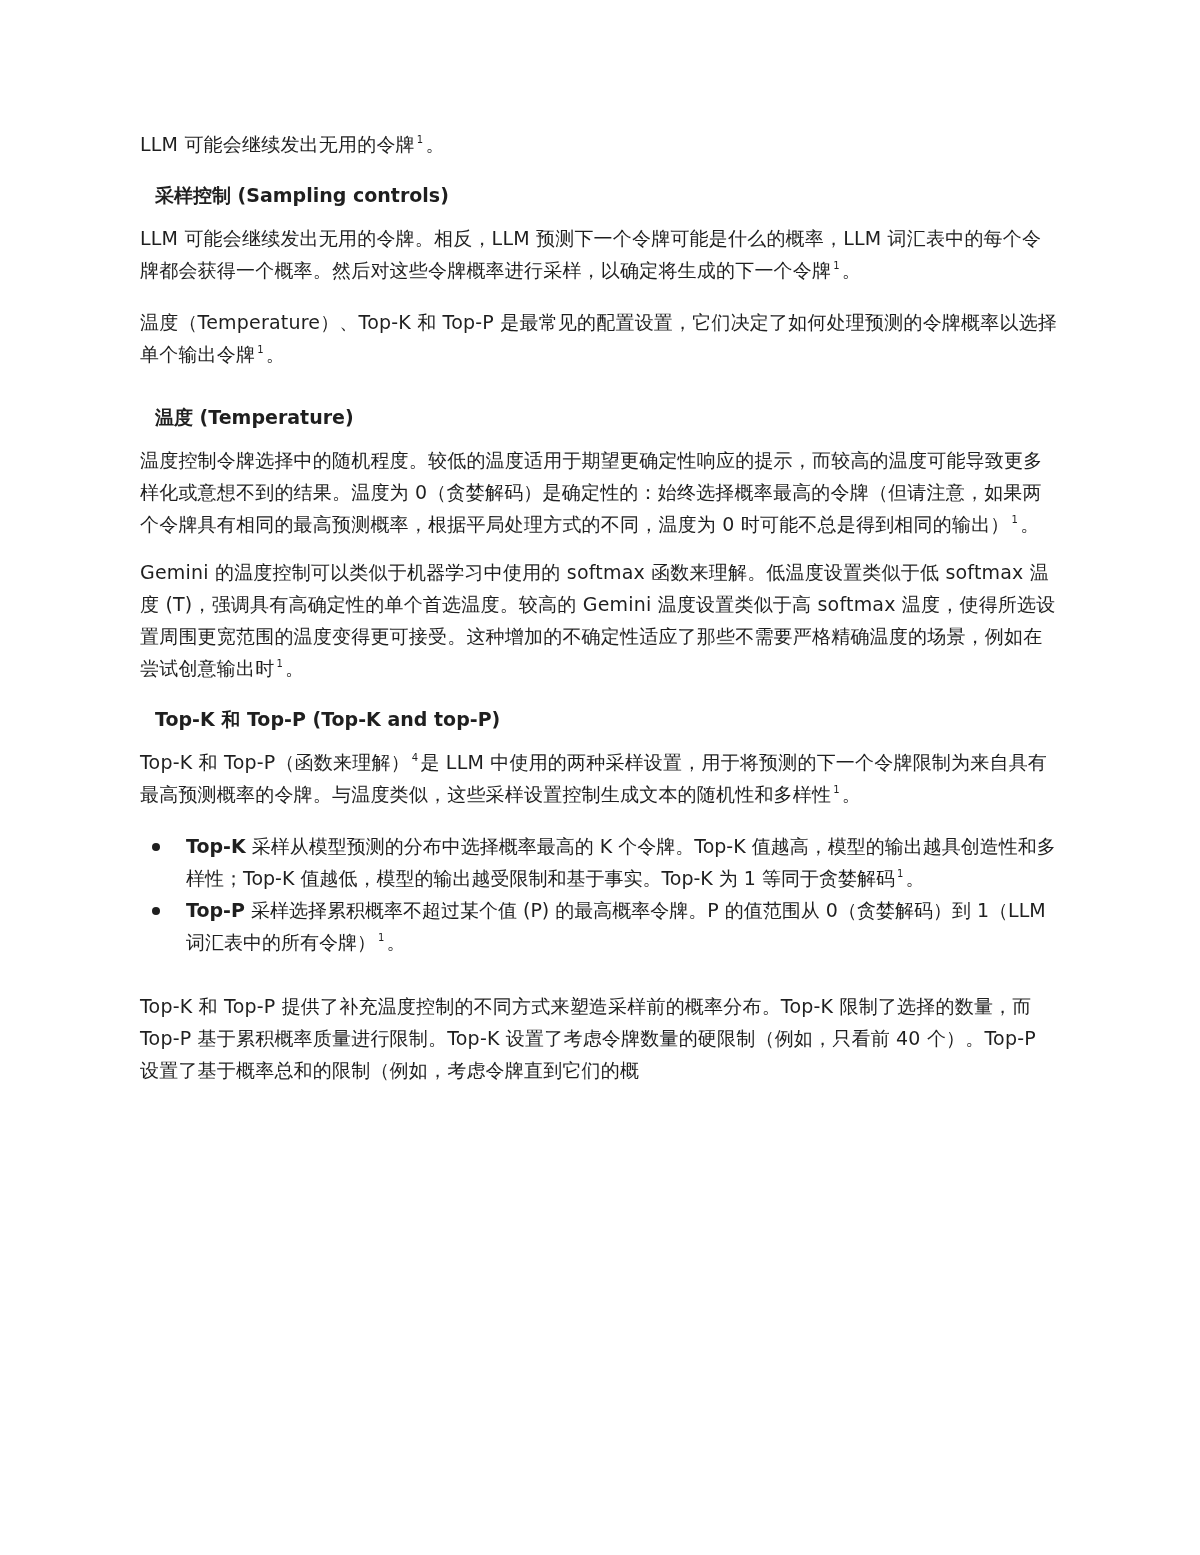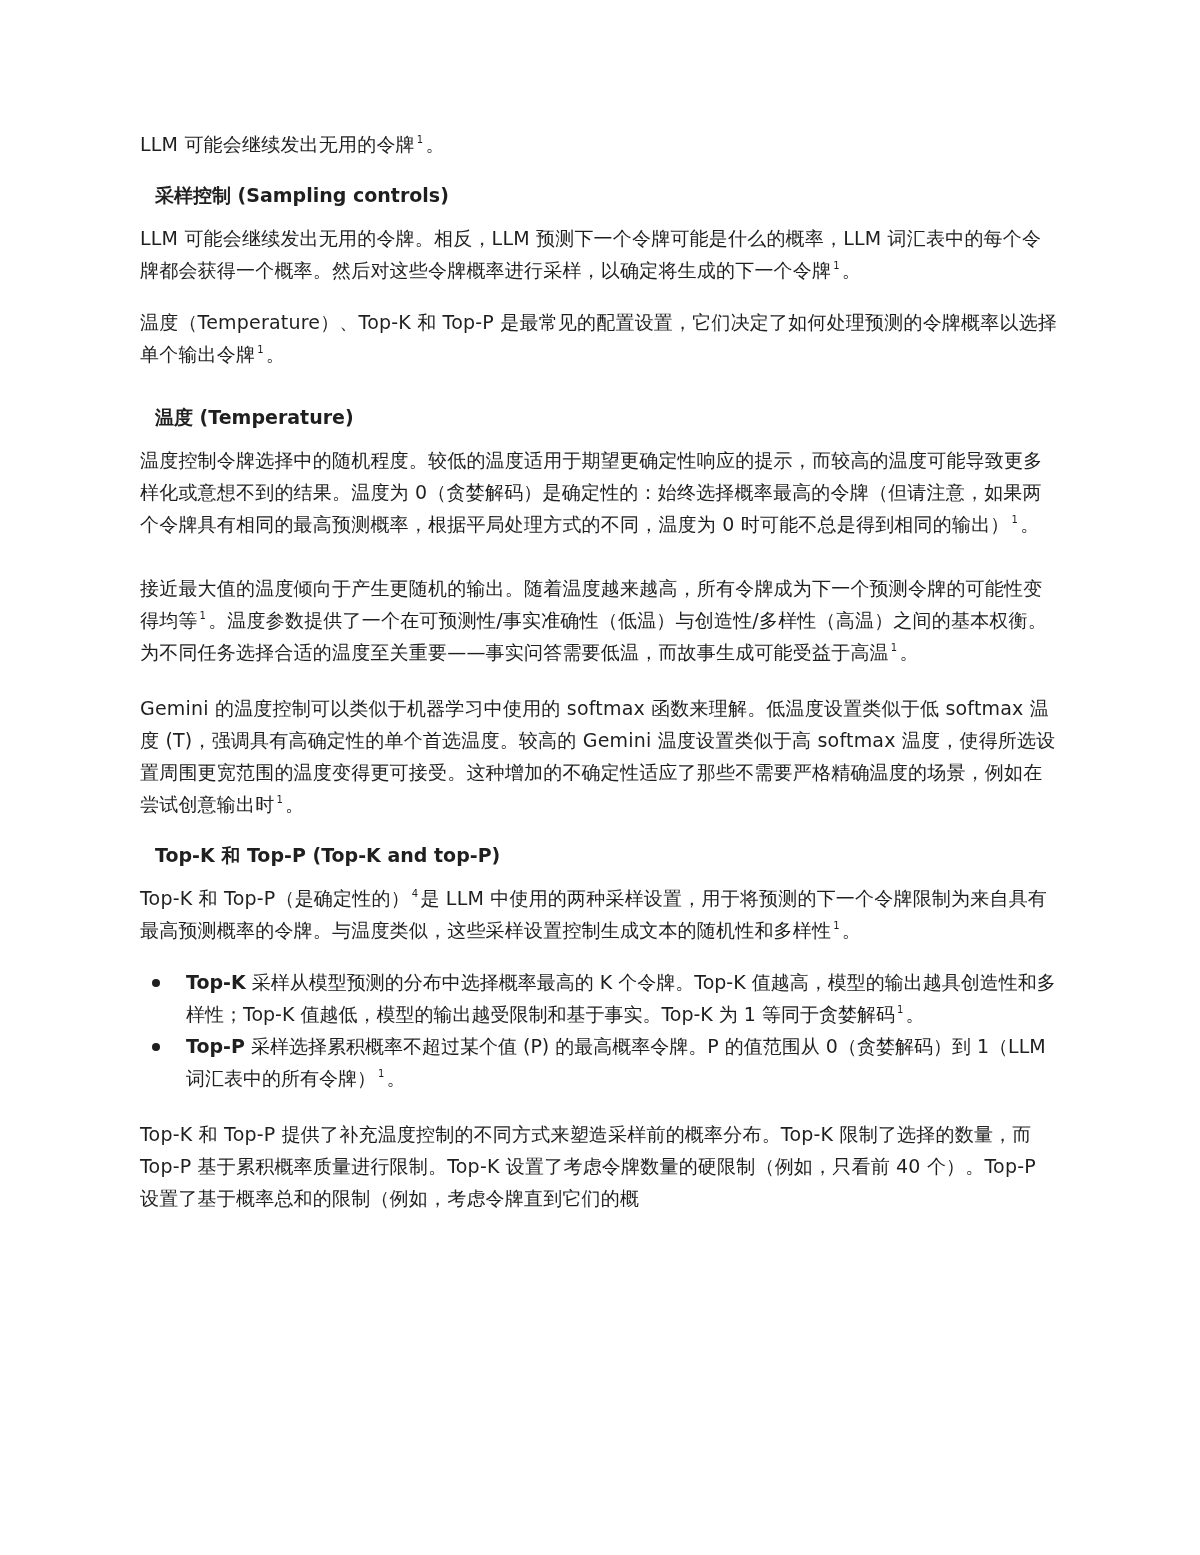--- a/index.html
+++ b/index.html
@@ -33,31 +33,30 @@
   <p class="p"><span>LLM 可能会继续发出无用的令牌</span><sup>1</sup><span>。</span></p>
 
   <h3 class="h">采样控制 (Sampling controls)</h3>
 
   <p class="p"><span>LLM 可能会继续发出无用的令牌。相反，LLM 预测下一个令牌可能是什么的概率，LLM 词汇表中的每个令牌都会获得一个概率。然后对这些令牌概率进行采样，以确定将生成的下一个令牌</span><sup>1</sup><span>。</span></p>
 
   <p class="p" style="margin-bottom:32px"><span>温度（Temperature）、Top-K 和 Top-P 是最常见的配置设置，它们决定了如何处理预测的令牌概率以选择单个输出令牌</span><sup>1</sup><span>。</span></p>
 
   <h3 class="h">温度 (Temperature)</h3>
 
-  <p class="p" style="margin-bottom:32px"><span>温度控制令牌选择中的随机程度。较低的温度适用于期望更确定性响应的提示，而较高的温度可能导致更多样化或意想不到的结果。温度为 0（贪婪解码）是确定性的：始终选择概率最高的令牌（但请注意，如果两个令牌具有相同的最高预测概率，根据平局处理方式的不同，温度为 0 时可能不总是得到相同的输出）</span><sup>1</sup><span>。</span></p>
+  <p class="p" style="margin-bottom:16px"><span>温度控制令牌选择中的随机程度。较低的温度适用于期望更确定性响应的提示，而较高的温度可能导致更多样化或意想不到的结果。温度为 0（贪婪解码）是确定性的：始终选择概率最高的令牌（但请注意，如果两个令牌具有相同的最高预测概率，根据平局处理方式的不同，温度为 0 时可能不总是得到相同的输出）</span><sup>1</sup><span>。</span></p>
 
-  <p class="p" style="margin-bottom:24px"><span>接近最大值的温度倾向于产生更随机的输出。随着温度越来越高，所有令牌成为下一个预测令牌的可能性变得均等</span><sup>1</sup><span>。温度参数提供了一个在可预测性/事实准确性（低温）与创造性/多样性（高温）之间的基本权衡。为不同任务选择合适的温度至关重要——事实问答需要低温，而故事生成可能受益于高温</span><sup>1</sup><span>。</span></p>
 
   <p class="p" style=""><span>Gemini 的温度控制可以类似于机器学习中使用的 softmax 函数来理解。低温度设置类似于低 softmax 温度 (T)，强调具有高确定性的单个首选温度。较高的 Gemini 温度设置类似于高 softmax 温度，使得所选设置周围更宽范围的温度变得更可接受。这种增加的不确定性适应了那些不需要严格精确温度的场景，例如在尝试创意输出时</span><sup>1</sup><span>。</span></p>
 
   <h3 class="h">Top-K 和 Top-P (Top-K and top-P)</h3>
 
-  <p class="p"><span>Top-K 和 Top-P（是确定性的）</span><sup>4</sup><span>是 LLM 中使用的两种采样设置，用于将预测的下一个令牌限制为来自具有最高预测概率的令牌。与温度类似，这些采样设置控制生成文本的随机性和多样性</span><sup>1</sup><span>。</span></p>
+  <p class="p"><span>Top-K 和 Top-P（函数来理解）</span><sup>4</sup><span>是 LLM 中使用的两种采样设置，用于将预测的下一个令牌限制为来自具有最高预测概率的令牌。与温度类似，这些采样设置控制生成文本的随机性和多样性</span><sup>1</sup><span>。</span></p>
 
-  <ul style="margin-bottom:24px">
+  <ul style="margin-bottom:32px">
     <li>
       <span class="bullet"></span>
       <b>Top-K</b><span> 采样从模型预测的分布中选择概率最高的 K 个令牌。Top-K 值越高，模型的输出越具创造性和多样性；Top-K 值越低，模型的输出越受限制和基于事实。Top-K 为 1 等同于贪婪解码</span><sup>1</sup><span>。</span>
     </li>
     <li>
       <span class="bullet"></span>
       <b>Top-P</b><span> 采样选择累积概率不超过某个值 (P) 的最高概率令牌。P 的值范围从 0（贪婪解码）到 1（LLM 词汇表中的所有令牌）</span><sup>1</sup><span>。</span>
     </li>
   </ul>
 

